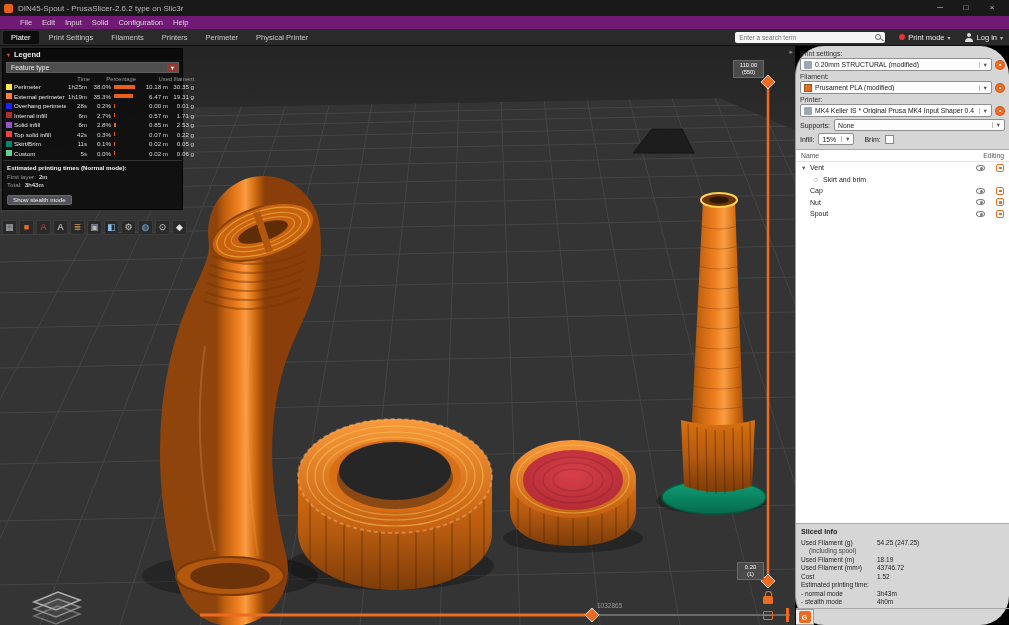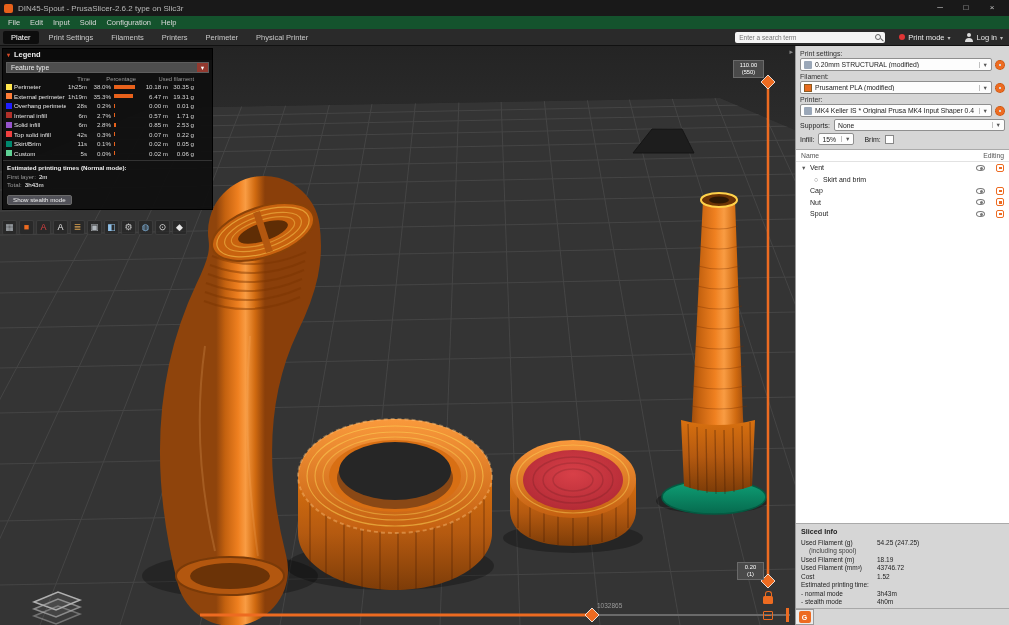--- a/index.html
+++ b/index.html
@@ -8,21 +8,21 @@
   .app { width:1009px; height:625px; display:flex; flex-direction:column; }
 
   
   .titlebar { height:16px; background:#191919; display:flex; align-items:center; padding:0 4px; gap:5px; flex:0 0 auto;}
   .app-icon { width:9px; height:9px; background:#e8611b; border-radius:2px; }
   .title-text { font-size:8px; color:#b8b8b8; }
   .win-controls { margin-left:auto; display:flex; }
   .win-btn { width:26px; text-align:center; color:#c4c4c4; font-size:8px; line-height:16px; }
 
   
-  .menubar { height:13px; background:#14532d; display:flex; align-items:center; padding-left:3px; flex:0 0 auto;}
+  .menubar { height:13px; background:#701a75; display:flex; align-items:center; padding-left:15px; flex:0 0 auto;}
   .menu-item { font-size:7.5px; color:#d8d8d8; padding:0 5px; }
 
   
   .tabbar { height:17px; background:#2a2a2a; display:flex; align-items:center; padding:0 3px; gap:2px; border-bottom:1px solid #111; flex:0 0 auto;}
   .tab { font-size:7.5px; color:#c8c8c8; padding:2px 8px; border-radius:2px; white-space:nowrap;}
   .tab.active { background:#0d0d0d; color:#fff; }
   .search-box { margin-left:auto; width:150px; height:11px; background:#f5f5f5; border-radius:2px; display:flex; align-items:center; padding:0 4px; }
   .search-box input { border:0; background:transparent; font-size:6.5px; width:100%; outline:none; color:#444; }
   .mag { width:6px; height:6px; border:1.2px solid #666; border-radius:50%; position:relative; flex:0 0 auto;}
   .mag::after { content:""; position:absolute; width:3.5px; height:1.2px; background:#666; transform:rotate(45deg); right:-3px; bottom:-1.5px; }
@@ -34,21 +34,21 @@
   .person::before { content:""; position:absolute; left:2.5px; top:0; width:4px; height:4px; border-radius:50%; background:#ddd; }
   .person::after { content:""; position:absolute; left:0.5px; bottom:0; width:8px; height:4px; border-radius:4px 4px 0 0; background:#ddd; }
 
   
   .main { flex:1; display:flex; min-height:0; }
   .viewport { position:relative; width:795px; height:579px; overflow:hidden;
     background:linear-gradient(180deg,#242424 0%,#2e2e2e 18%,#383838 55%,#2a2a2a 85%,#1f1f1f 100%); }
   .scene { position:absolute; left:0; top:0; }
 
   
-  .legend { position:absolute; left:2px; top:2px; width:211px; background:rgba(14,14,14,0.92); color:#ddd; border:1px solid #000;}
+  .legend { position:absolute; left:2px; top:2px; width:181px; background:rgba(14,14,14,0.92); color:#ddd; border:1px solid #000;}
   .lg-title { height:11px; background:#0b0b0b; display:flex; align-items:center; gap:4px; padding:0 4px; font-size:7.5px; font-weight:bold; color:#eee; }
   .lg-collapse { color:#d84a28; font-size:6px; }
   .lg-select { margin:2px 3px; height:11px; background:#4e4e4e; display:flex; align-items:center; font-size:6.8px; color:#eee; padding-left:4px; border:1px solid #5e5e5e;}
   .lg-select-arrow { margin-left:auto; width:11px; height:100%; background:#93392f; color:#fff; font-size:5.5px; display:flex; align-items:center; justify-content:center; }
   .lg-thead { display:grid; grid-template-columns:60px 24px 46px 58px; font-size:5.8px; color:#9a9a9a; padding:1px 3px 0; }
   .lg-thead span { text-align:right; }
   .lg-row { display:grid; grid-template-columns:8px 52px 24px 24px 22px 32px 26px; align-items:center; font-size:6.2px; padding:0 3px; height:9.5px; }
   .sw { width:6px; height:6px; }
   .nm { color:#e8e8e8; white-space:nowrap; overflow:hidden; }
   .tm,.pc { text-align:right; color:#d8d8d8; padding-right:3px; }
@@ -67,21 +67,21 @@
   
   .ltip { position:absolute; background:#4a4a4a; border:1px solid #6a6a6a; color:#fff; font-size:5.8px; text-align:center; line-height:7px; padding:1px 1px; }
   .move-label { position:absolute; left:597px; top:556px; font-size:6.5px; color:#9a9a9a; }
   .lock { position:absolute; left:763px; top:550px; width:10px; height:8px; background:#ED6B21; border-radius:1.5px; }
   .lock::before { content:""; position:absolute; top:-5px; left:1.5px; width:5px; height:5px; border:1.5px solid #ED6B21; border-bottom:0; border-radius:3px 3px 0 0; }
   .onelayer { position:absolute; left:763px; top:565px; width:10px; height:9px; border:1.3px solid #ED6B21; border-radius:1px; }
   .onelayer::after { content:""; position:absolute; left:1px; top:3px; width:6px; height:1.3px; background:#ED6B21; }
   .collapse-arrow { position:absolute; right:2px; top:2px; color:#8a8a8a; font-size:7px; }
 
   
-  .sidebar { width:214px; background:#d6d6d6; border-left:1px solid #9a9a9a; display:flex; flex-direction:column; padding:3px 0 0 0; font-size:7px; color:#222; }
+  .sidebar { width:214px; background:#d6d6d6; border-left:1px solid #9a9a9a; display:flex; flex-direction:column; padding:3px 0 0 0; font-size:7px; color:#222;border-radius:29px; }
   .sb-pad { padding:0 4px; }
   .lbl { font-size:7px; color:#333; margin:1px 0 1px; }
   .combo-row { display:flex; align-items:center; gap:3px; margin-bottom:2px; }
   .combo { flex:1; height:13px; background:#fdfdfd; border:1px solid #8f8f8f; border-radius:2px; display:flex; align-items:center; gap:3px; padding:0 3px; overflow:hidden; }
   .combo .txt { font-size:6.8px; color:#222; white-space:nowrap; overflow:hidden; flex:1;}
   .combo-arrow { margin-left:auto; border-left:1px solid #c0c0c0; padding-left:3px; color:#555; font-size:5.5px; flex:0 0 auto;}
   .picon { width:8px; height:8px; background:#9aa7b8; border-radius:1px; flex:0 0 auto;}
   .fswatch { width:8px; height:8px; border:1px solid #8a5a20; flex:0 0 auto;}
   .gear { width:10px; height:10px; border-radius:50%; border:1.5px dotted #b05010; background:radial-gradient(circle,#d6d6d6 22%,#ED6B21 28%); flex:0 0 auto;}
   .inline-row { display:flex; align-items:center; gap:4px; margin-bottom:2px; }

